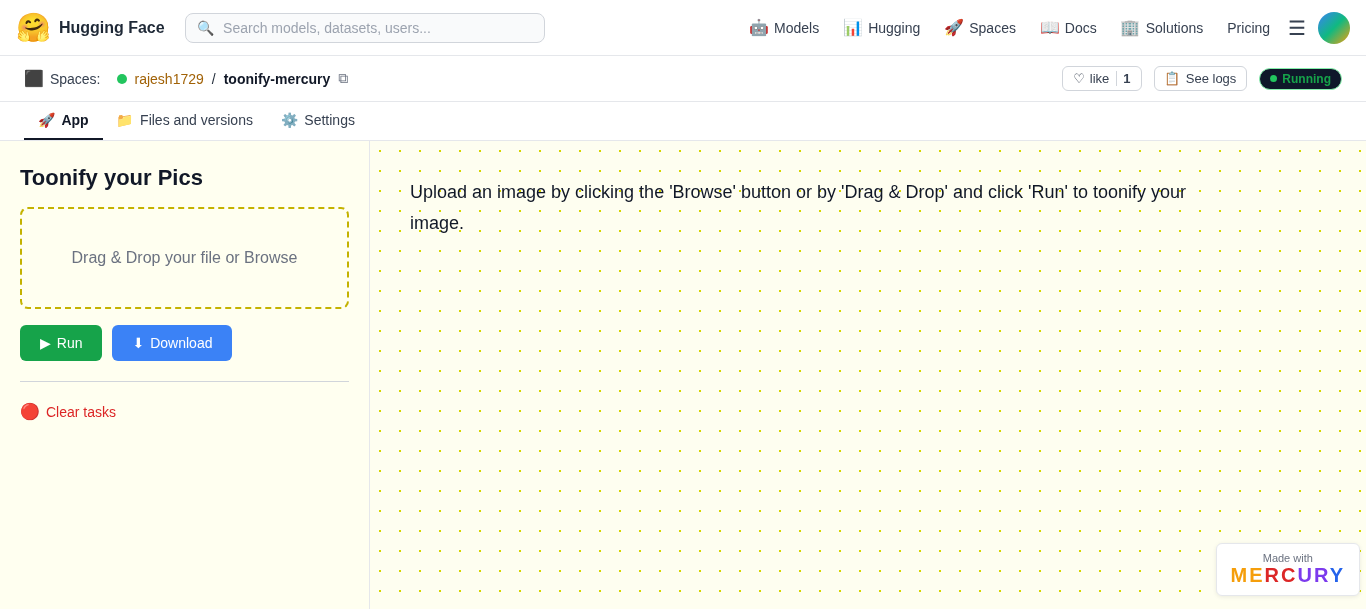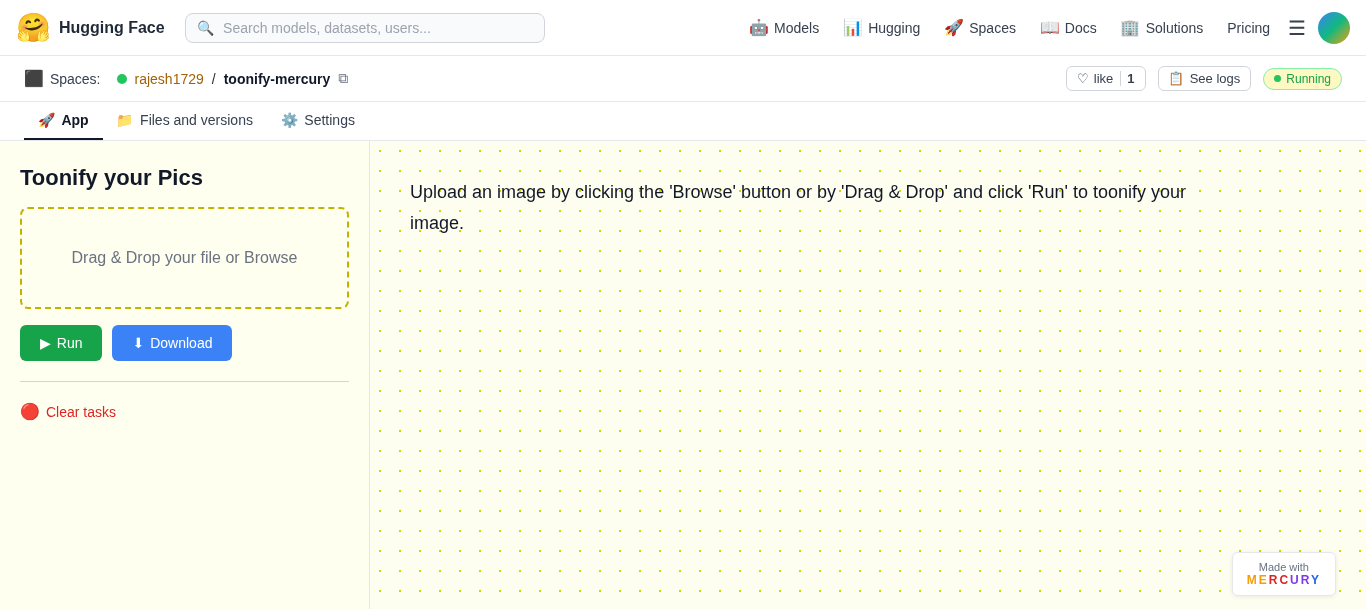--- a/index.html
+++ b/index.html
@@ -100,22 +100,22 @@
     .like-count { font-weight: 600; border-left: 1px solid #d1d5db; padding-left: 6px; margin-left: 2px; }
     .see-logs-btn {
       display: flex; align-items: center; gap: 5px;
       border: 1px solid #d1d5db; border-radius: 6px;
       padding: 4px 10px; font-size: 13px; cursor: pointer;
       color: #374151; background: #fff;
     }
     .status-badge {
       display: flex; align-items: center; gap: 5px;
       border: 1px solid #86efac; border-radius: 12px;
-      padding: 3px 10px; font-size: 12px; font-weight: 400;
-      color: #16a34a; background: #fef9c3; justify-content: center;
+      padding: 3px 10px; font-size: 12px; font-weight: 700;
+      color: #16a34a; background: #0f172a; justify-content: center;
     }
     .status-dot { width: 7px; height: 7px; border-radius: 50%; background: #22c55e; }
 
     
     .tabs-bar {
       display: flex;
       align-items: center;
       padding: 0 24px;
       border-bottom: 1px solid #e5e7eb;
       background: #fff;
@@ -216,34 +216,34 @@
       line-height: 1.7;
       max-width: 780px;
     }
     .content-desc p { margin-bottom: 24px; }
     .content-desc p:last-child { margin-bottom: 8px; }
 
     
     .made-with {
       position: fixed;
       bottom: 16px;
-      right: 30px;
+      right: 6px;
       border: 1px solid #e5e7eb;
       border-radius: 6px;
       background: #fff;
       padding: 8px 14px;
       display: flex;
       flex-direction: column;
       align-items: center;
       font-size: 11px;
       color: #6b7280;
       box-shadow: 0 1px 4px rgba(0,0,0,0.08);
     }
     .mercury-text {
-      font-size: 12px;
+      font-size: 20px;
       font-weight: 800;
       letter-spacing: 2px;
     }
     .mercury-m { color: #f59e0b; }
     .mercury-e { color: #f59e0b; }
     .mercury-r { color: #dc2626; }
     .mercury-c { color: #dc2626; }
     .mercury-u { color: #7c3aed; }
     .mercury-r2 { color: #7c3aed; }
     .mercury-y { color: #2563eb; }

